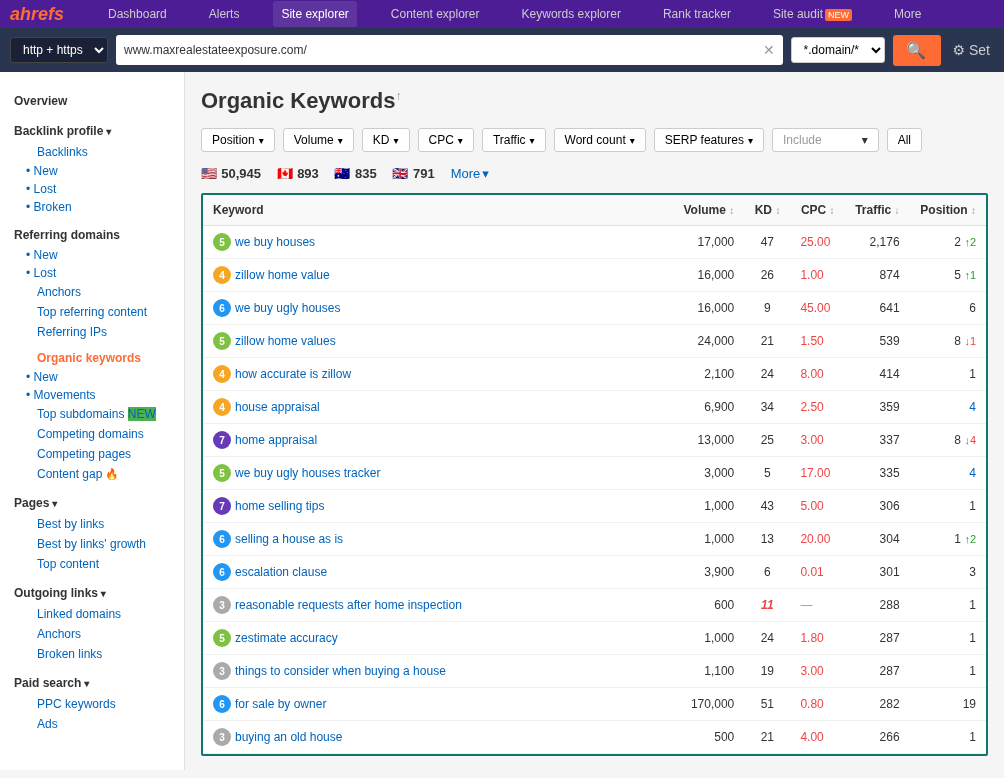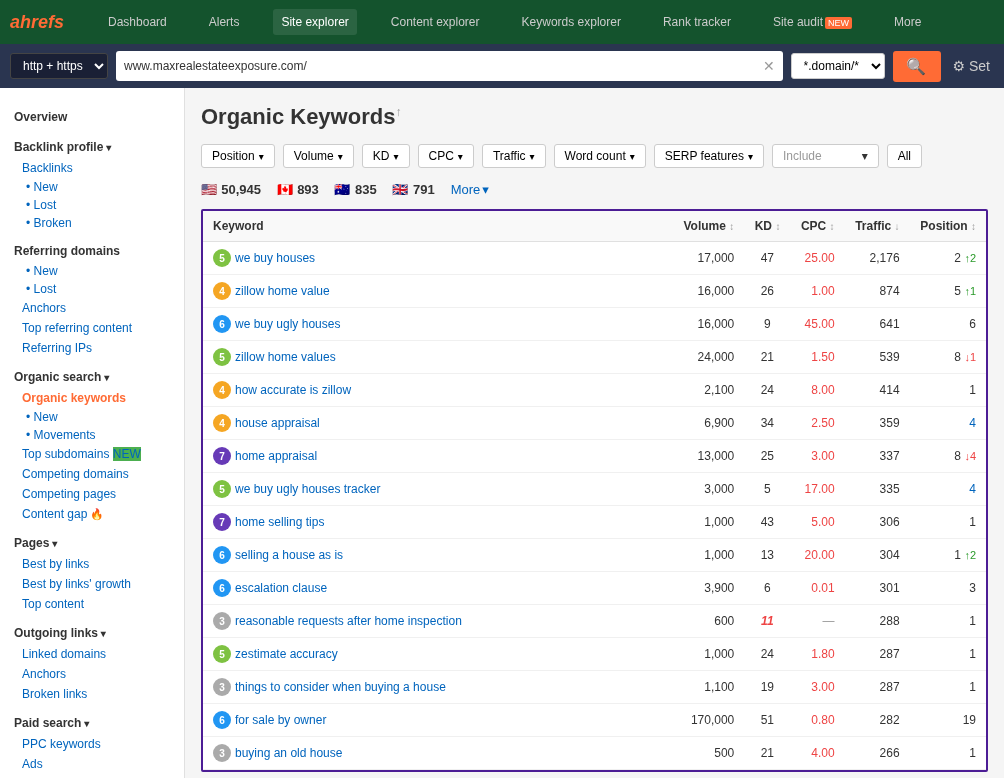--- a/index.html
+++ b/index.html
@@ -1,24 +1,24 @@
 <!DOCTYPE html>
 <html><head>
   <meta charset="utf-8">
   <style>
     * { box-sizing: border-box; margin: 0; padding: 0; }
     body { font-family: Arial, sans-serif; font-size: 13px; background: #f5f5f5; color: #333; }
 
     
     .top-nav {
-      background: #14532d;
+      background: #4c1d95;
       display: flex;
       align-items: center;
       padding: 0 10px;
-      height: 44px;
+      height: 28px;
       gap: 4px;
     }
     .nav-logo {
       color: #ff6b35;
       font-weight: bold;
       font-size: 18px;
       margin-right: 10px;
       font-style: italic;
     }
     .nav-item {
@@ -122,20 +122,21 @@
       content: ' ▾';
       font-size: 10px;
     }
     .sidebar-link {
       display: block;
       padding: 3px 14px 3px 22px;
       color: #0064bd;
       font-size: 12px;
       cursor: pointer;
       text-decoration: none;
+      margin-left: 15px;
     }
     .sidebar-link.active { color: #ff6b35; font-weight: bold; }
     .sidebar-bullet {
       display: block;
       padding: 2px 14px 2px 26px;
       color: #0064bd;
       font-size: 12px;
       cursor: pointer;
     }
     .sidebar-bullet::before { content: '• '; }
@@ -221,21 +222,21 @@
       color: #0064bd;
       cursor: pointer;
       display: flex;
       align-items: center;
       gap: 2px;
     }
 
     
     .table-container {
       background: #fff;
-      border: 2px solid #4c1d95;
+      border: 2px solid #0f766e;
       border-radius: 2px;
       overflow: hidden;
     }
     table {
       width: 100%;
       border-collapse: collapse;
     }
     thead th {
       background: #f9f9f9;
       border-bottom: 1px solid #e0e0e0;
@@ -246,21 +247,21 @@
       white-space: nowrap;
     }
     thead th.kw-col { text-align: left; width: 60%; }
     thead th.num-col { text-align: right; }
     thead th .sort-arrow { color: #999; font-size: 10px; }
     tbody tr { border-bottom: 1px solid #f0f0f0; }
     tbody td { padding: 7px 10px; font-size: 12px; }
     tbody td.kw-cell { color: #0064bd; cursor: pointer; }
     tbody td.num-cell { text-align: right; color: #333; }
     tbody td.kd-cell { text-align: center; }
-    tbody td.cpc-cell { text-align: right; color: #e44; }
+    tbody td.cpc-cell { text-align: left; color: #e44; }
     tbody td.traffic-cell { text-align: right; }
     tbody td.pos-cell { text-align: right; }
     .pos-change { font-size: 11px; }
     .pos-up { color: #2a9a2a; }
     .pos-down { color: #e44; }
     .circle-badge {
       display: inline-flex;
       align-items: center;
       justify-content: center;
       width: 18px;
@@ -322,21 +323,20 @@
     <span class="sidebar-bullet">Lost</span>
     <span class="sidebar-bullet">Broken</span>
     <div class="sidebar-divider"></div>
     <div class="sidebar-section-title">Referring domains</div>
     <span class="sidebar-bullet">New</span>
     <span class="sidebar-bullet">Lost</span>
     <a class="sidebar-link">Anchors</a>
     <a class="sidebar-link">Top referring content</a>
     <a class="sidebar-link">Referring IPs</a>
     <div class="sidebar-divider"></div>
-    <div class="sidebar-section-title has-arrow">Organic search</div>
     <a class="sidebar-link active">Organic keywords</a>
     <span class="sidebar-bullet">New</span>
     <span class="sidebar-bullet">Movements</span>
     <a class="sidebar-link"><span>Top subdomains</span> <span class="new-badge" style="background:#4caf50;">NEW</span></a>
     <a class="sidebar-link">Competing domains</a>
     <a class="sidebar-link">Competing pages</a>
     <a class="sidebar-link"><span>Content gap</span> <span class="hot-icon">🔥</span></a>
     <div class="sidebar-divider"></div>
     <div class="sidebar-section-title has-arrow">Pages</div>
     <a class="sidebar-link">Best by links</a>

